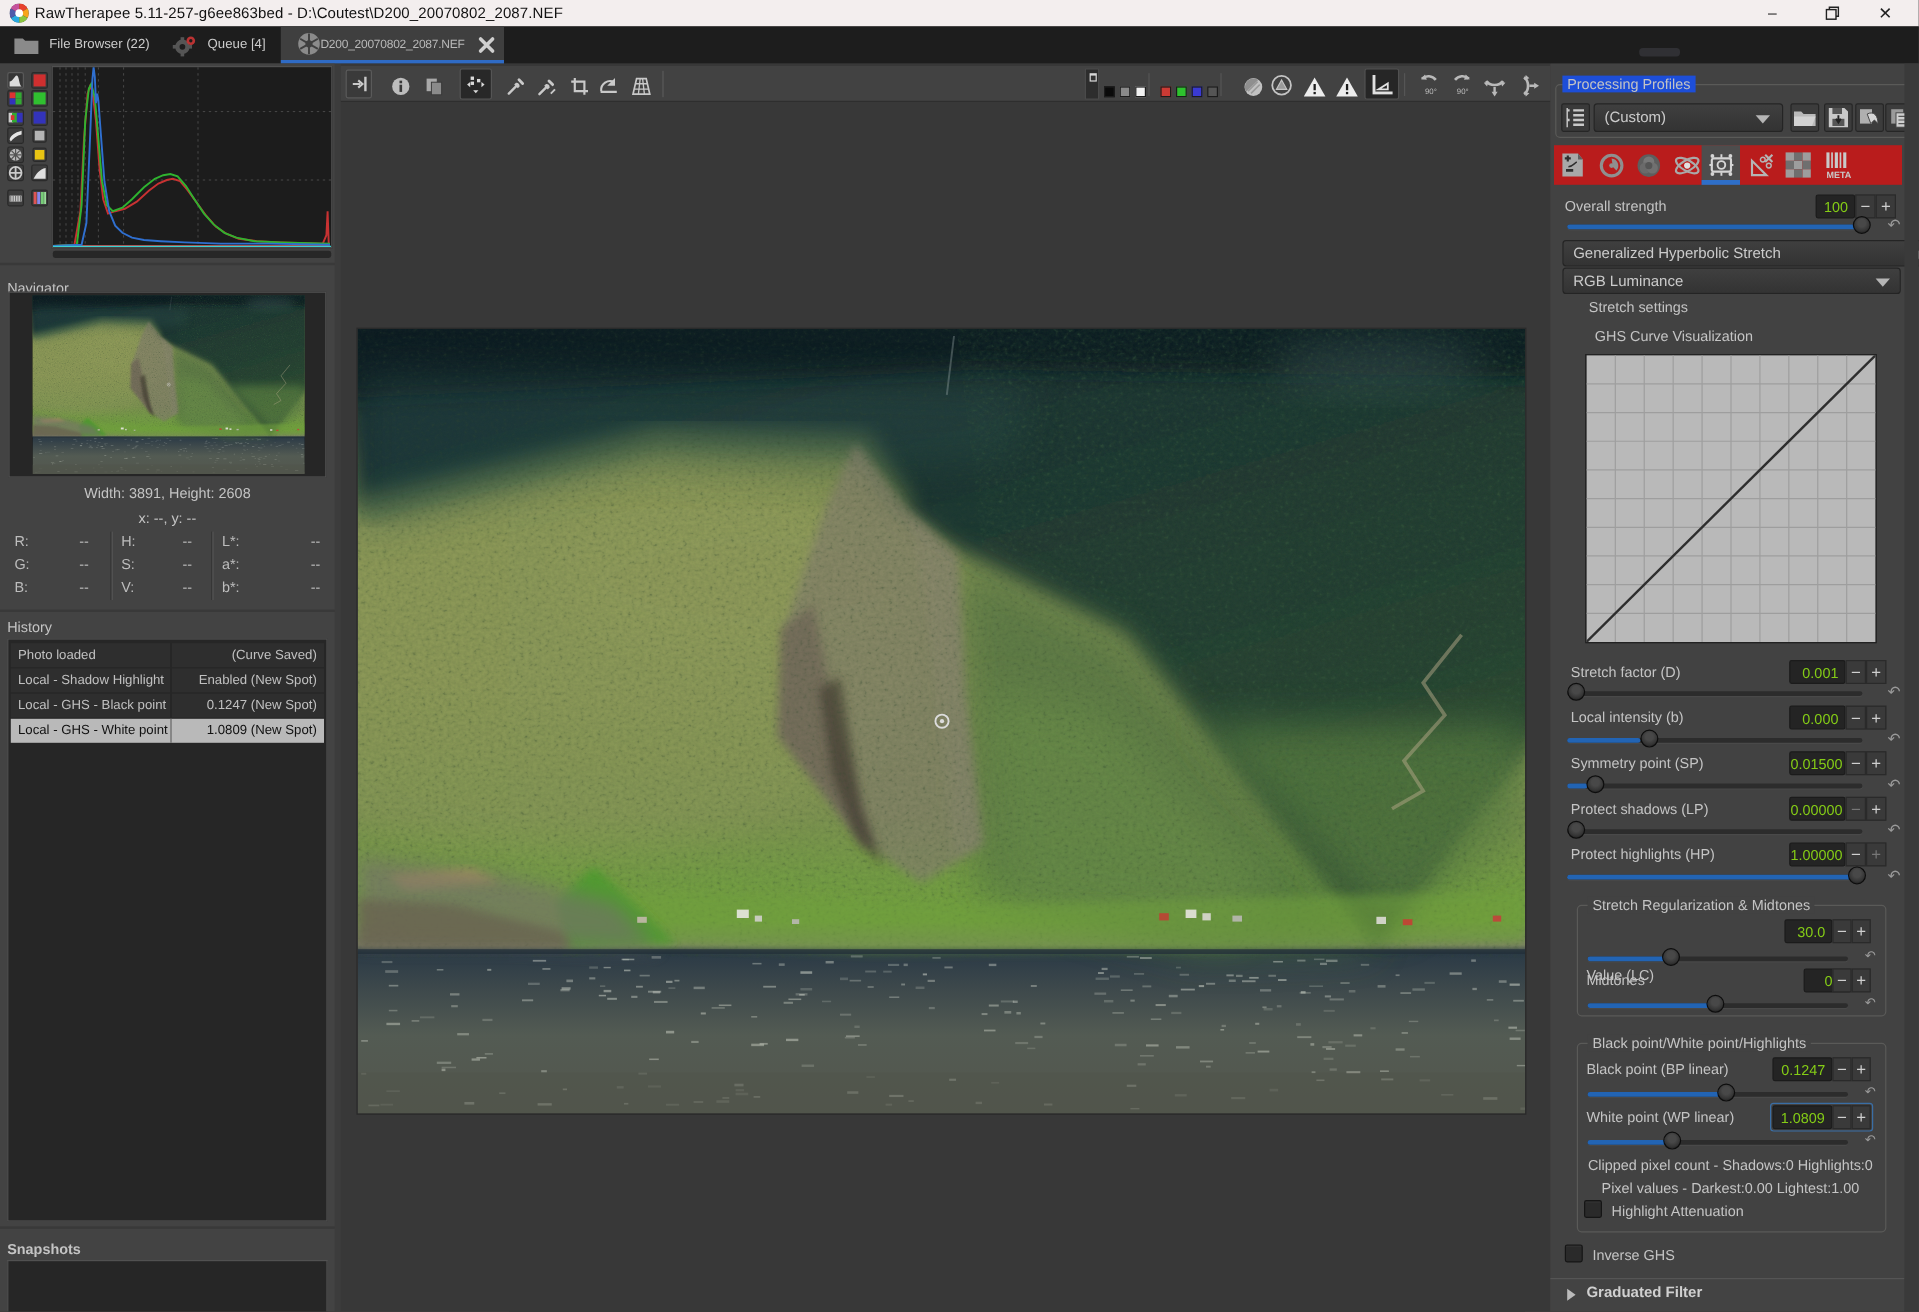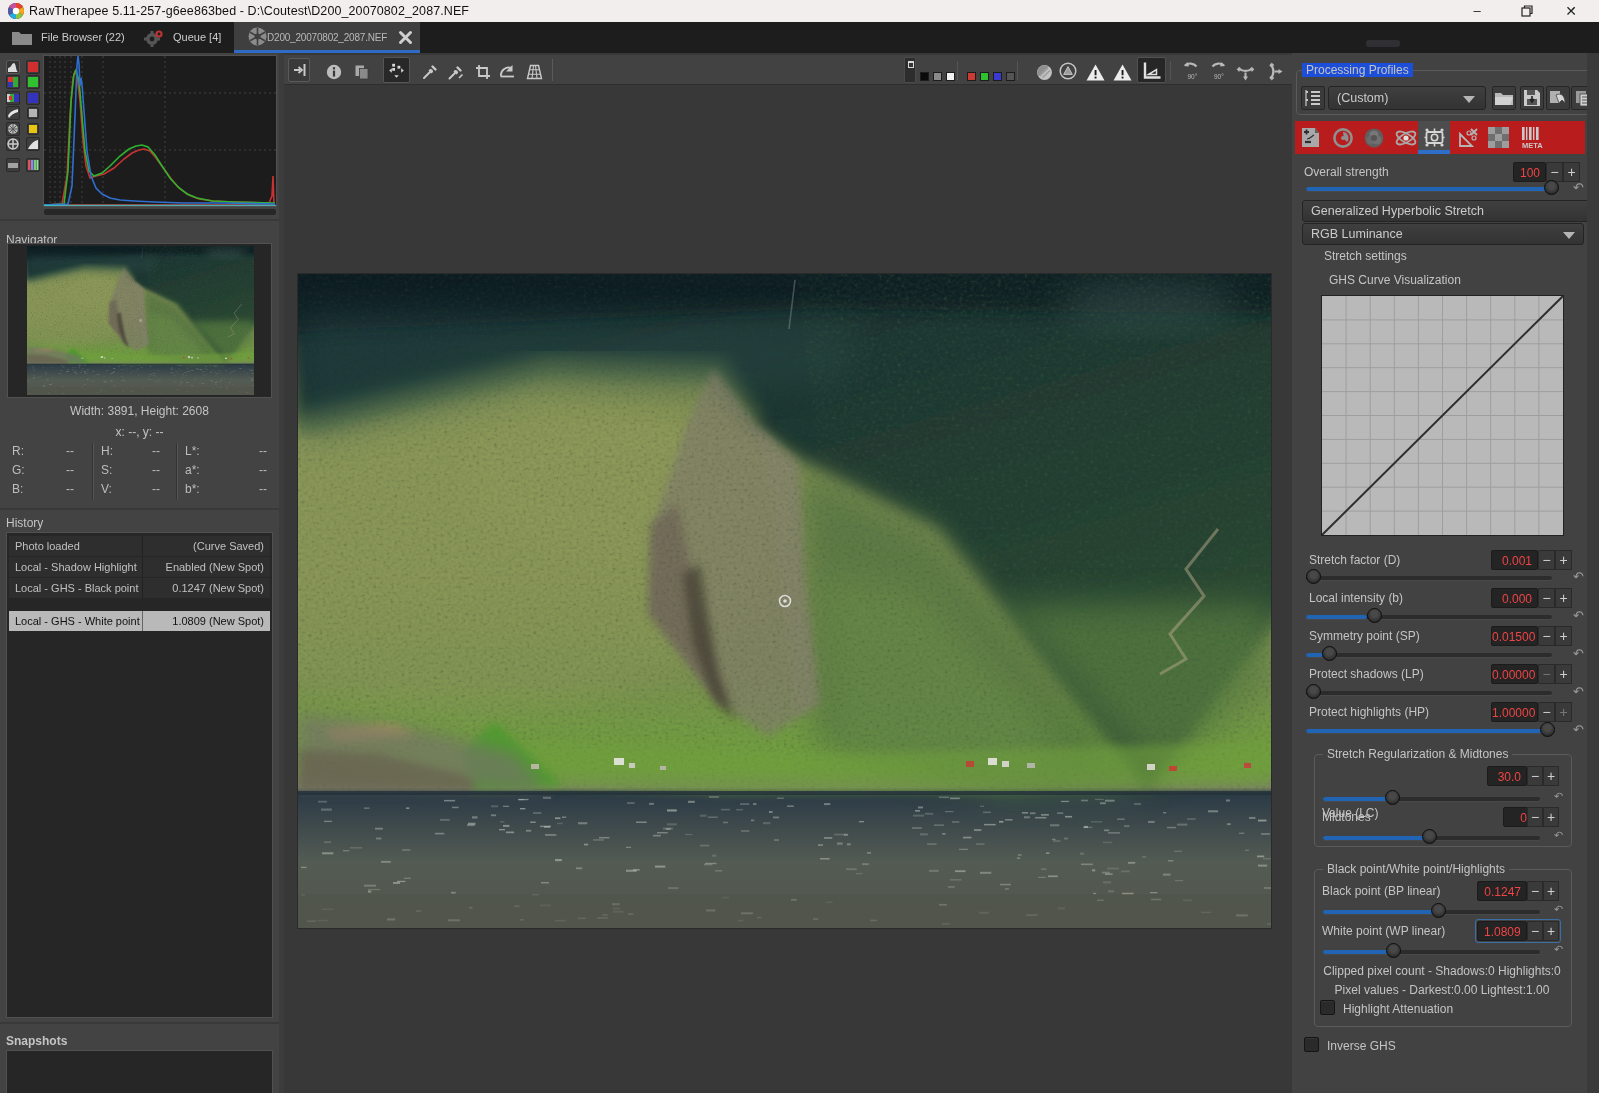--- a/index.html
+++ b/index.html
@@ -19,21 +19,21 @@
 #splitL { left:279px; top:53px; width:5px; height:1040px; background:#3c3c3c; }
 #center { left:284px; top:53px; width:1008px; height:1040px; background:#383838; }
 #toolbar { position:absolute; left:0; top:2px; width:1008px; height:30px; background:#424242; border-bottom:1px solid #2e2e2e; }
 #rightpanel { left:1292px; top:53px; width:307px; height:1040px; background:#424242; }
 .lbl { color:#c4c4c4; font-size:12px; }
 
 .strack { position:absolute; height:4px; background:#2c2c2c; border-radius:2px; box-shadow:0 1px 0 rgba(255,255,255,0.04); }
 .sfill { position:absolute; height:4px; background:#2264b4; border-radius:2px; }
 .sknob { position:absolute; width:15px; height:15px; border-radius:50%; background:radial-gradient(circle at 50% 38%, #484848 0 30%, #333333 65%, #0f0f0f 100%); border:1.5px solid #0d0d0d; }
 .reset { position:absolute; color:#9a9a9a; font-size:13px; }
-.valbox { position:absolute; background:#242424; border:1px solid #1b1b1b; border-radius:2px; color:#ef4444; font-size:12px; text-align:right; }
+.valbox { position:absolute; background:#242424; border:1px solid #1b1b1b; border-radius:2px; color:#84cc16; font-size:12px; text-align:right; }
 .pm { position:absolute; background:#3a3a3a; color:#cfcfcf; text-align:center; font-size:14px; border:1px solid #2a2a2a; }
 .combo { position:absolute; background:linear-gradient(#3f3f3f,#333333); border:1px solid #242424; border-radius:3px; color:#cbcbcb; font-size:12.5px; }
 .arrow-down { position:absolute; width:0; height:0; border-left:6px solid transparent; border-right:6px solid transparent; border-top:7px solid #b5b5b5; }
 .chk { position:absolute; width:15px; height:15px; background:#2a2a2a; border:1px solid #151515; border-radius:2px; box-shadow:inset 0 1px 0 rgba(255,255,255,0.05); }
 .hbtn { position:absolute; width:14px; height:14px; background:#3d3d3d; border:1px solid #2a2a2a; border-radius:2px; display:flex; align-items:center; justify-content:center; }
 .hbtn2 { position:absolute; width:12px; height:12px; background:#3d3d3d; border:1px solid #2a2a2a; border-radius:2px; display:flex; align-items:center; justify-content:center; }
 .hrow { position:absolute; left:2px; width:261px; height:20px; background:#2e2e2e; color:#c0c0c0; font-size:11px; line-height:20px; }
 .hrow .hl { position:absolute; left:6px; }
 .hrow .hr { position:absolute; right:6px; }
 .hrow .hdiv { position:absolute; left:133px; top:0; width:1px; height:20px; background:#222; }
@@ -246,21 +246,21 @@
     <div class="hrow" style="top:24px;">
         <span class="hl">Local - Shadow Highlight</span>
         <span class="hr">Enabled (New Spot)</span>
         <div class="hdiv"></div>
       </div>
     <div class="hrow" style="top:45px;">
         <span class="hl">Local - GHS - Black point</span>
         <span class="hr">0.1247 (New Spot)</span>
         <div class="hdiv"></div>
       </div>
-    <div class="hrow hsel" style="top:66px;margin-top:12px;">
+    <div class="hrow hsel" style="top:66px;">
         <span class="hl">Local - GHS - White point</span>
         <span class="hr">1.0809 (New Spot)</span>
         <div class="hdiv" style="background:#666;"></div>
       </div>
   </div>
   <div class="abs" style="left:0;top:969px;width:279px;height:2px;background:#393939;"></div>
 
   <div class="abs lbl" style="left:6px;top:981px;font-weight:bold;">Snapshots</div>
   <div class="abs" style="left:6px;top:997px;width:267px;height:96px;background:#262626;border:1px solid #515151;border-bottom:none;"></div>
 </div>
@@ -1002,14 +1002,18 @@
   <div class="strack" style="left:31px;top:897px;width:217px;"></div>
   <div class="sfill" style="left:31px;top:897px;width:67px;"></div>
   <div class="sknob" style="left:94px;top:890px;"></div>
   <div class="reset" style="left:262px;top:890px;font-size:11px;">↶</div>
   <div class="abs lbl" style="left:0;top:911px;width:300px;text-align:center;">Clipped pixel count - Shadows:0 Highlights:0</div>
   <div class="abs lbl" style="left:0;top:930px;width:300px;text-align:center;">Pixel values - Darkest:0.00 Lightest:1.00</div>
   <div class="chk" style="left:28px;top:947px;"></div>
   <div class="abs lbl" style="left:51px;top:949px;">Highlight Attenuation</div>
   <div class="chk" style="left:12px;top:984px;"></div>
   <div class="abs lbl" style="left:35px;top:986px;">Inverse GHS</div>
+  <div class="abs" style="left:0px;top:1012px;width:295px;height:28px;border-top:1px solid #555;background:#434343;">
+    <div class="abs" style="left:14px;top:8px;width:0;height:0;border-top:5px solid transparent;border-bottom:5px solid transparent;border-left:7px solid #bbb;"></div>
+    <div class="abs" style="left:30px;top:4px;color:#d0d0d0;font-size:12.5px;font-weight:bold;">Graduated Filter</div>
+  </div>
   <div class="abs" style="left:295px;top:0;width:12px;height:1040px;background:#3a3a3a;"></div>
 </div>
 
 </body></html>

